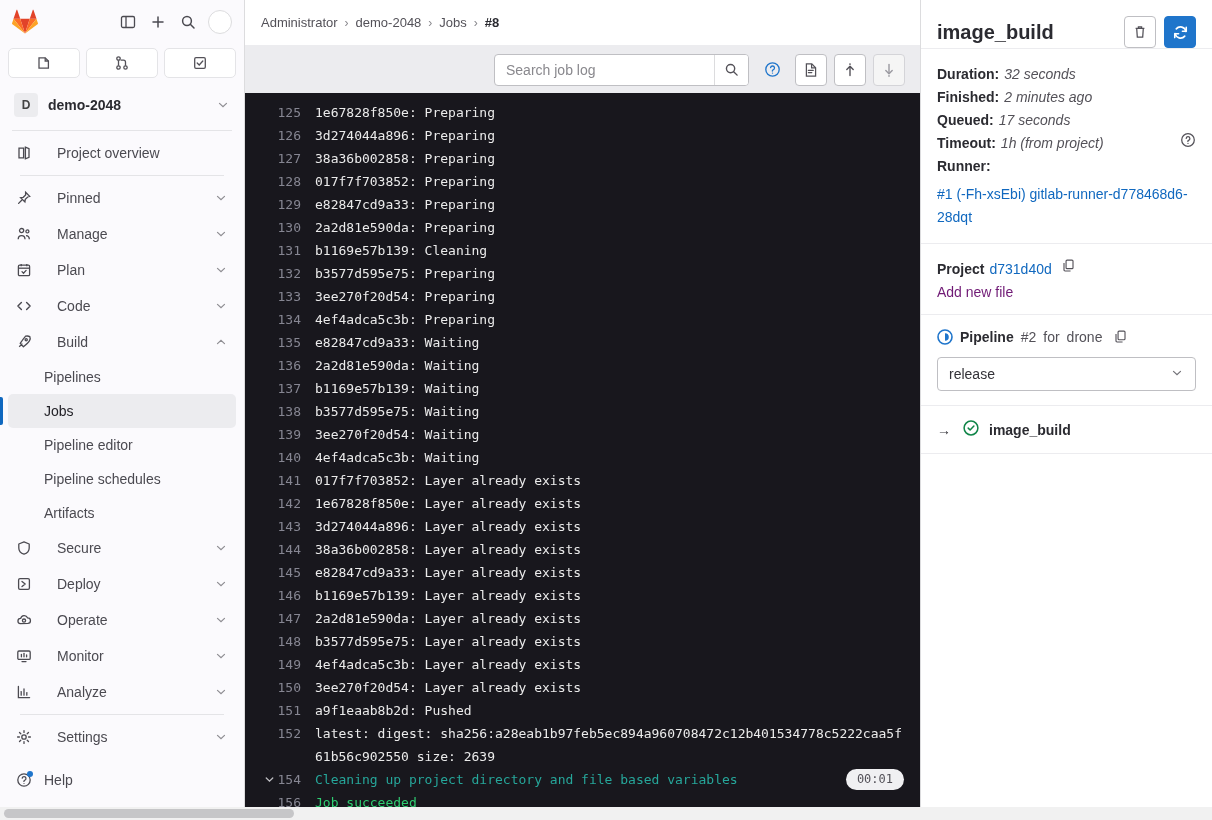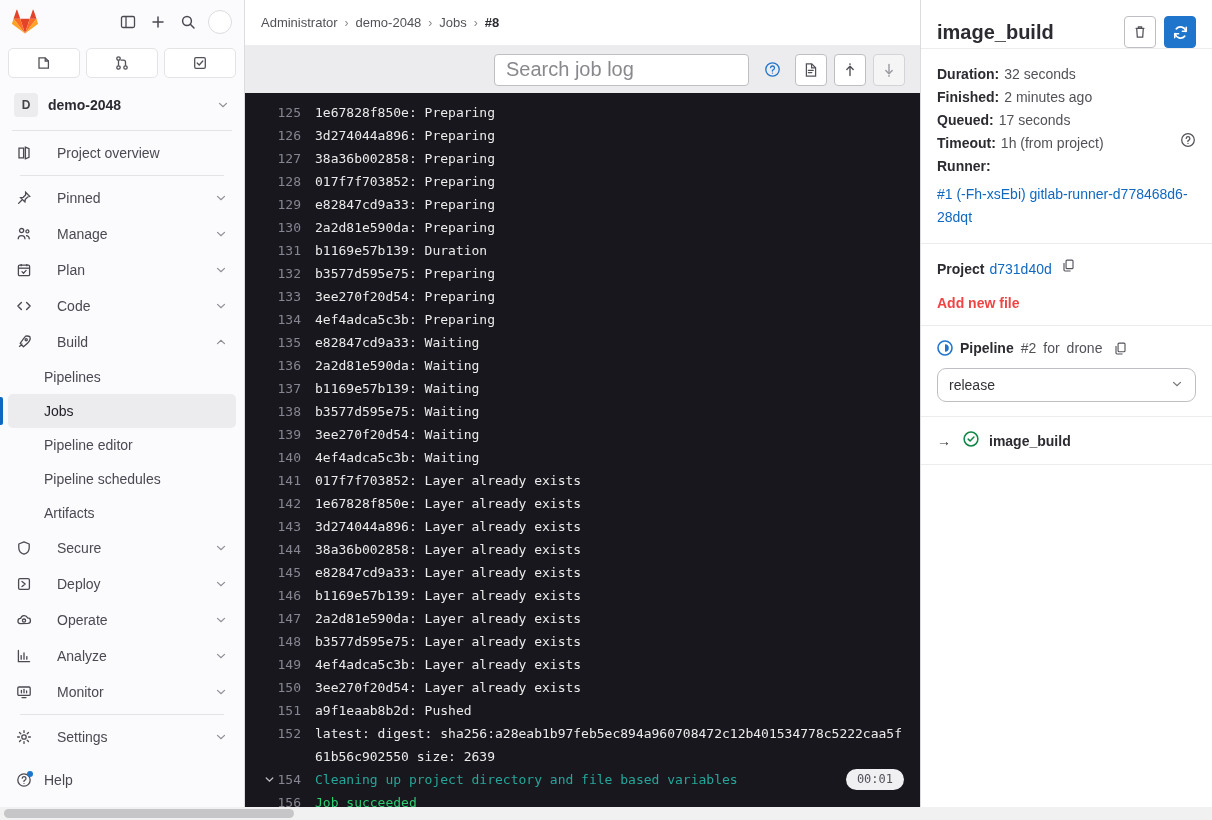--- a/index.html
+++ b/index.html
@@ -107,21 +107,21 @@
     display: flex; align-items: center; justify-content: flex-end;
     padding: 0 15px; gap: 7px;
   }
   .search-wrap {
     display: flex; align-items: center;
     height: 32px; width: 255px; background: #fff;
     border: 1px solid #bfbfc3; border-radius: 4px; overflow: hidden;
   }
   .search-wrap input {
     flex: 1; height: 100%; border: none; outline: none;
-    padding: 0 11px; font-size: 20px; font-family: inherit; color: #333;
+    padding: 0 11px; font-size: 14px; font-family: inherit; color: #333;
     background: transparent;
   }
   .search-wrap input::placeholder { color: #89888d; }
   .search-go {
     width: 34px; height: 100%; border-left: 1px solid #dcdcde;
     display: flex; align-items: center; justify-content: center;
     cursor: pointer; color: #535158; background: #fff;
   }
   .tb-btn {
     width: 32px; height: 32px; border-radius: 4px;
@@ -181,30 +181,30 @@
     border: 1px solid #bfbfc3; background: #fff; color: #535158;
   }
   .rp-btn.primary { background: #1f75cb; border-color: #1f75cb; color: #fff; }
   .rp-sect { padding: 14px 16px; border-bottom: 1px solid #ececef; }
   .rp-sect.top { border-top: 1px solid #ececef; }
   .det-row {
     display: flex; align-items: flex-start; gap: 5px;
     font-size: 14px; line-height: 23px; color: #333238; flex-wrap: wrap;
   }
   .det-label { font-weight: 700; color: #2b2b31; }
-  .det-val { color: #535158; }
+  .det-val { color: #535158; font-style: italic; }
   .det-help { margin-left: auto; color: #535158; cursor: pointer; }
   .link { color: #1068bf; cursor: pointer; }
-  .commit-msg { font-size: 14px; color: #ef4444; margin-top: 14px; font-weight: bold; }
+  .commit-msg { font-size: 14px; color: #701a75; margin-top: 3px; }
   .copy-ico { cursor: pointer; color: #535158; display: inline-flex; vertical-align: -3px; margin-left: 4px; }
-  .pipe-row { display: flex; align-items: center; gap: 7px; font-size: 14px; color: #535158; }
+  .pipe-row { display: flex; gap: 7px; font-size: 14px; color: #535158; }
   .pipe-ico { width: 16px; height: 16px; flex: 0 0 16px; }
   .stage-select {
     margin-top: 12px; height: 34px; width: 100%;
-    border: 1px solid #bfbfc3; border-radius: 9px; background: #fff;
+    border: 1px solid #bfbfc3; border-radius: 4px; background: #fff;
     display: flex; align-items: center; padding: 0 11px;
     font-size: 14px; color: #333238; cursor: pointer;
   }
   .stage-select .sv { flex: 1; }
   .job-item {
     display: flex; align-items: center; gap: 10px;
     padding: 14px 16px; font-size: 14px; cursor: pointer;
     border-bottom: 1px solid #ececef;
   }
   .job-name { font-weight: 600; color: #2b2b31; }
@@ -442,46 +442,46 @@
         <span class="nav-label">Operate</span>
         <span class="chev">
           <svg viewBox="0 0 16 16" width="14" height="14" fill="none" stroke="#737278" stroke-width="1.4" stroke-linecap="round">
               <path d="M4 6.2 8 10l4-3.8"></path>
             </svg>
         </span>
       </div>
 
       <div class="nav-item">
         <span class="nav-ico">
-          <svg viewBox="0 0 16 16" width="16" height="16" fill="none" stroke="currentColor" stroke-width="1.3" stroke-linecap="round">
-            <path d="M2.4 2.4v11.2h11.2"></path>
-              <line x1="5.2" y1="11.2" x2="5.2" y2="7.6"></line>
-              <line x1="8" y1="11.2" x2="8" y2="5"></line>
-              <line x1="10.8" y1="11.2" x2="10.8" y2="8.6"></line>
-          </svg>
-        </span>
-        <span class="nav-label">Analyze</span>
-        <span class="chev">
-          <svg viewBox="0 0 16 16" width="14" height="14" fill="none" stroke="#737278" stroke-width="1.4" stroke-linecap="round">
-              <path d="M4 6.2 8 10l4-3.8"></path>
-            </svg>
-        </span>
-      </div>
-
-      <div class="nav-item">
-        <span class="nav-ico">
           <svg viewBox="0 0 16 16" width="16" height="16" fill="none" stroke="currentColor" stroke-width="1.3">
             <rect x="1.8" y="3" width="12.4" height="8.4" rx="1.2"></rect>
               <line x1="6" y1="13.6" x2="10" y2="13.6" stroke-linecap="round"></line>
             <line x1="5.4" y1="8.8" x2="5.4" y2="6.4" stroke-linecap="round"></line>
               <line x1="8" y1="8.8" x2="8" y2="5.4" stroke-linecap="round"></line>
               <line x1="10.6" y1="8.8" x2="10.6" y2="7" stroke-linecap="round"></line>
           </svg>
         </span>
         <span class="nav-label">Monitor</span>
+        <span class="chev">
+          <svg viewBox="0 0 16 16" width="14" height="14" fill="none" stroke="#737278" stroke-width="1.4" stroke-linecap="round">
+              <path d="M4 6.2 8 10l4-3.8"></path>
+            </svg>
+        </span>
+      </div>
+
+      <div class="nav-item">
+        <span class="nav-ico">
+          <svg viewBox="0 0 16 16" width="16" height="16" fill="none" stroke="currentColor" stroke-width="1.3" stroke-linecap="round">
+            <path d="M2.4 2.4v11.2h11.2"></path>
+              <line x1="5.2" y1="11.2" x2="5.2" y2="7.6"></line>
+              <line x1="8" y1="11.2" x2="8" y2="5"></line>
+              <line x1="10.8" y1="11.2" x2="10.8" y2="8.6"></line>
+          </svg>
+        </span>
+        <span class="nav-label">Analyze</span>
         <span class="chev">
           <svg viewBox="0 0 16 16" width="14" height="14" fill="none" stroke="#737278" stroke-width="1.4" stroke-linecap="round">
               <path d="M4 6.2 8 10l4-3.8"></path>
             </svg>
         </span>
       </div>
 
       <div class="sb-div"></div>
 
       <div class="nav-item">
@@ -594,21 +594,21 @@
             <span class="ln-text">e82847cd9a33: Preparing</span>
           </div>
           <div class="log-line">
             <span class="ln-toggle"></span>
             <span class="ln-num">130</span>
             <span class="ln-text">2a2d81e590da: Preparing</span>
           </div>
           <div class="log-line">
             <span class="ln-toggle"></span>
             <span class="ln-num">131</span>
-            <span class="ln-text">b1169e57b139: Duration</span>
+            <span class="ln-text">b1169e57b139: Cleaning</span>
           </div>
           <div class="log-line">
             <span class="ln-toggle"></span>
             <span class="ln-num">132</span>
             <span class="ln-text">b3577d595e75: Preparing</span>
           </div>
           <div class="log-line">
             <span class="ln-toggle"></span>
             <span class="ln-num">133</span>
             <span class="ln-text">3ee270f20d54: Preparing</span>

